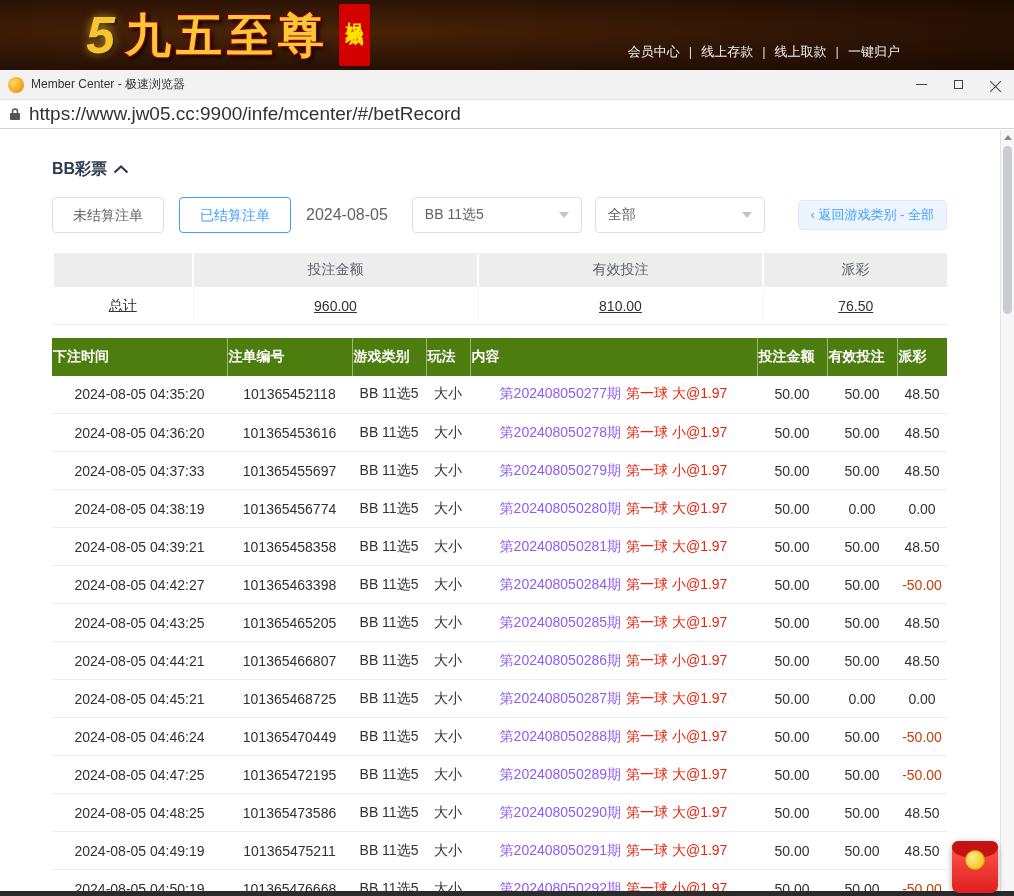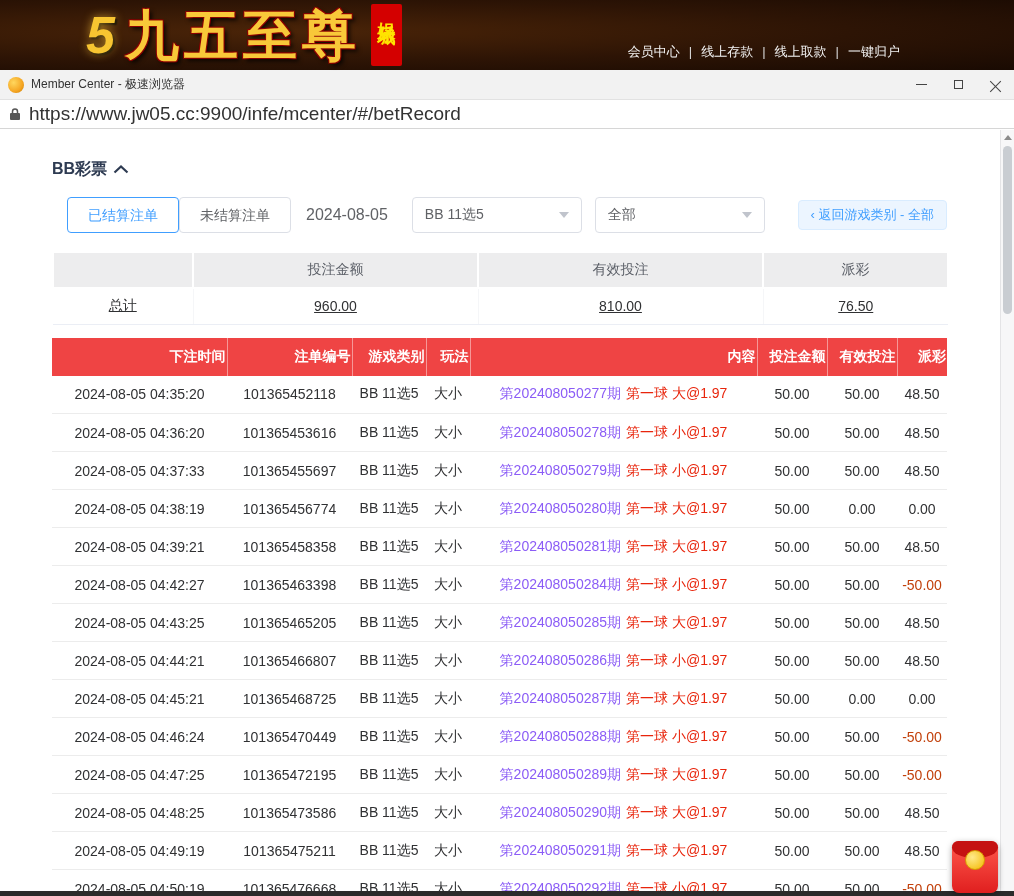--- a/index.html
+++ b/index.html
@@ -14,21 +14,21 @@
     height:70px; position:relative;
     background: radial-gradient(ellipse at 28% 45%, #4a2408 0%, #2d1405 55%, #190a02 100%);
   }
   .logo-wrap { position:absolute; left:86px; top:2px; display:flex; align-items:center; }
   .logo-5 {
     font-size:52px; font-weight:bold; font-style:italic; line-height:66px;
     color:#f7c531; text-shadow:0 0 10px rgba(255,200,60,.65), 2px 2px 2px #000;
     margin-right:10px;
   }
   .logo-text {
-    font-size:54px; font-weight:bold; letter-spacing:5px; line-height:66px;
+    font-size:46px; font-weight:bold; letter-spacing:5px; line-height:66px;
     color:#f8c839;
     text-shadow:1px 1px 0 #8b0000, -1px -1px 0 #8b0000, 1px -1px 0 #8b0000, -1px 1px 0 #8b0000, 3px 3px 4px rgba(0,0,0,.8);
   }
   .logo-sub {
     writing-mode:vertical-rl; background:#d40000; color:#ffe400;
     font-size:18px; font-weight:bold; padding:4px 5px; margin-left:10px;
     height:62px; line-height:1.15; letter-spacing:2px; border-radius:2px;
   }
   .banner-links { position:absolute; right:114px; bottom:9px; font-size:13px; color:#f2f2f2; white-space:nowrap; }
   .blink { cursor:pointer; color:#f2f2f2; }
@@ -97,21 +97,21 @@
     border:2px solid #fff; text-align:center;
   }
   .summary td {
     height:36px; text-align:center; color:#303133;
     border-bottom:1px solid #ebeef5; border-right:1px solid #f5f6f8;text-decoration:underline;
   }
   .summary td:last-child { border-right:none; }
 
   .main-table { font-size:14px; }
   .main-table th {
-    background:#ef4444; color:#fff; font-weight:bold; height:38px; text-align:right;
+    background:#4d7c0f; color:#fff; font-weight:bold; height:38px; text-align:left;
     border-right:1px solid rgba(255,255,255,.45);
   }
   .main-table th:last-child { border-right:none; }
   .main-table td { height:38px; text-align:center; border-bottom:1px solid #ececec; color:#303133; }
   .td-gray { color:#949aa3; }
   .td-num { color:#606266; }
   .td-num.neg { color:#c2410c; }
   .period { color:#8b5cf6; }
   .bet { color:#e8250c; margin-left:5px; }
 
@@ -180,22 +180,22 @@
   <div class="section-head">
     <span class="section-title">BB彩票</span>
     <span class="collapse-btn">
       <svg width="16" height="9" viewBox="0 0 16 9">
           <polyline points="1.5,7.5 8,1.5 14.5,7.5" stroke="#2e3b52" stroke-width="2.2" fill="none"></polyline>
         </svg>
     </span>
   </div>
 
   <div class="filters">
+    <button class="btn">未结算注单</button>
     <button class="btn active">已结算注单</button>
-    <button class="btn">未结算注单</button>
     <span class="date-text">2024-08-05</span>
     <div class="select">
       <span>BB 11选5</span>
       <span class="caret"></span>
     </div>
     <div class="select">
       <span>全部</span>
       <span class="caret"></span>
     </div>
     <button class="back-btn">‹ 返回游戏类别 - 全部</button>

